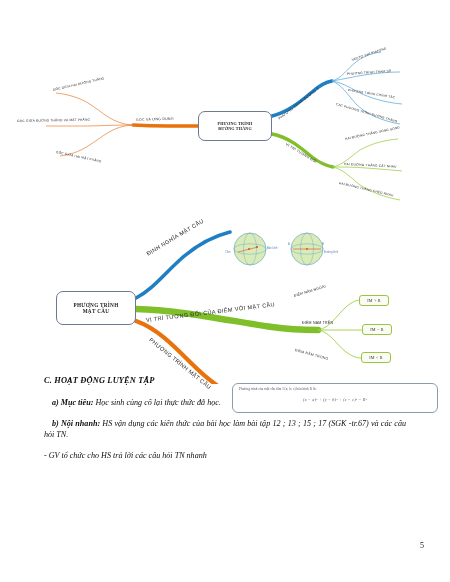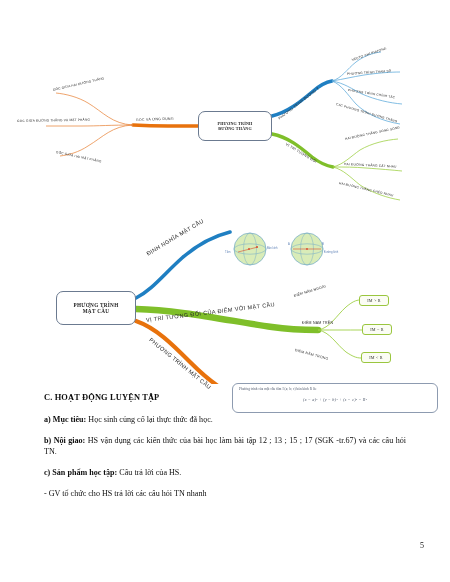--- a/index.html
+++ b/index.html
@@ -61,26 +61,26 @@
   .t-main{font-size:5.6px;letter-spacing:.35px;}
   .t-sub{font-size:3.5px;letter-spacing:.25px;}
   .t-sub2{font-size:3.2px;letter-spacing:.2px;}
   .sph-lab{
     position:absolute;font-family:"Liberation Sans",sans-serif;
     font-size:2.7px;color:#5b7fb5;white-space:nowrap;
   }
 
   
   #doc{
-    position:absolute;left:44px;top:392px;width:362px;
-    font-family:"Liberation Serif",serif;font-size:8.1px;color:#0d0d0d;
+    position:absolute;left:44px;top:375px;width:362px;
+    font-family:"Liberation Serif",serif;font-size:8.1px;color:#0d0d0d;font-style:italic;
   }
   #doc p{margin:0 0 9.5px 0;line-height:1.42;}
   #doc .heading{font-weight:bold;font-size:8.4px;letter-spacing:.15px;margin-bottom:10px;}
-  #doc b{font-weight:bold;}
+  #doc b{font-weight:bold;margin-left:8px;}
   #doc .just{text-align:justify;}
   #pagenum{
     position:absolute;right:26px;top:541px;
     font-family:"Liberation Serif",serif;font-size:8px;color:#111;
   }
 </style>
 </head>
 <body>
 
 <div class="page">
@@ -184,26 +184,23 @@
   </div>
 
   <div id="doc">
     <p class="heading">C. HOẠT ĐỘNG LUYỆN TẬP</p>
 
     <p>
       <b>a) Mục tiêu:</b><span> Học sinh củng cố lại thực thức đã học.</span>
     </p>
 
     <p class="just">
-      <b>b) Nội giao:</b><span> HS vận dụng các kiến thức của bài học làm bài tập 12 ; 13 ; 15 ; 17 (SGK -tr.67) và các câu hỏi TN.</span>
+      <b>b) Nội nhanh:</b><span> HS vận dụng các kiến thức của bài học làm bài tập 12 ; 13 ; 15 ; 17 (SGK -tr.67) và các câu hỏi TN.</span>
     </p>
 
-    <p>
-      <b>c) Sản phẩm học tập:</b><span> Câu trả lời của HS.</span>
-    </p>
 
 
 
     <p>- GV tổ chức cho HS trả lời các câu hỏi TN nhanh</p>
   </div>
 
   <div id="pagenum">5</div>
 
 </div>
 

